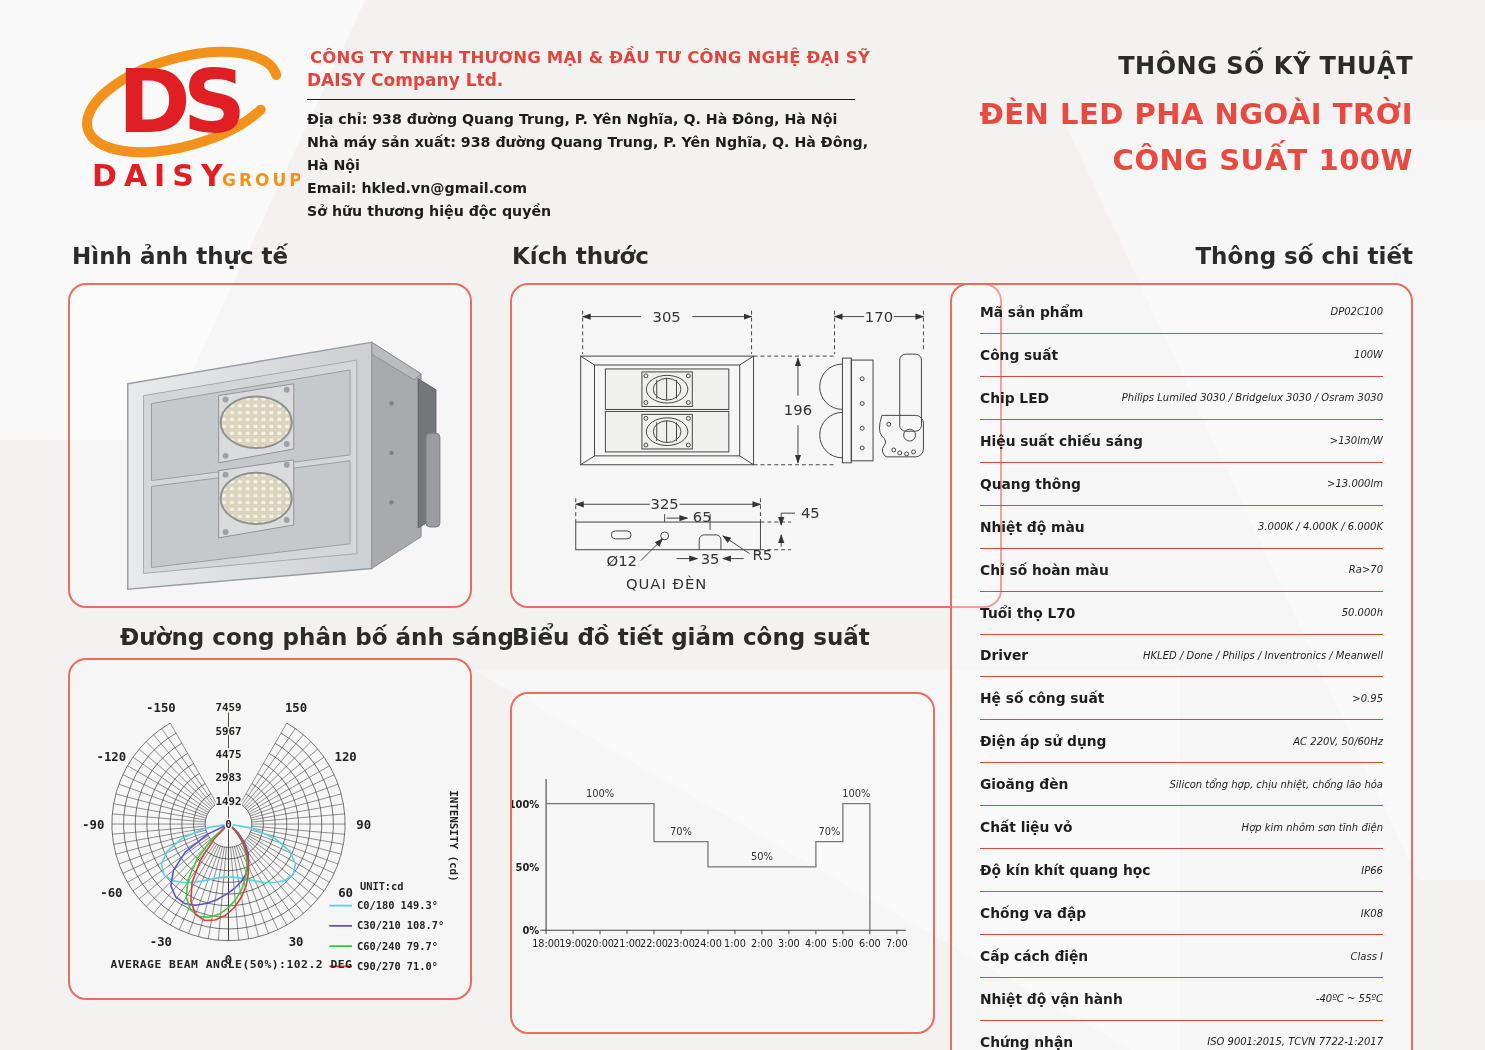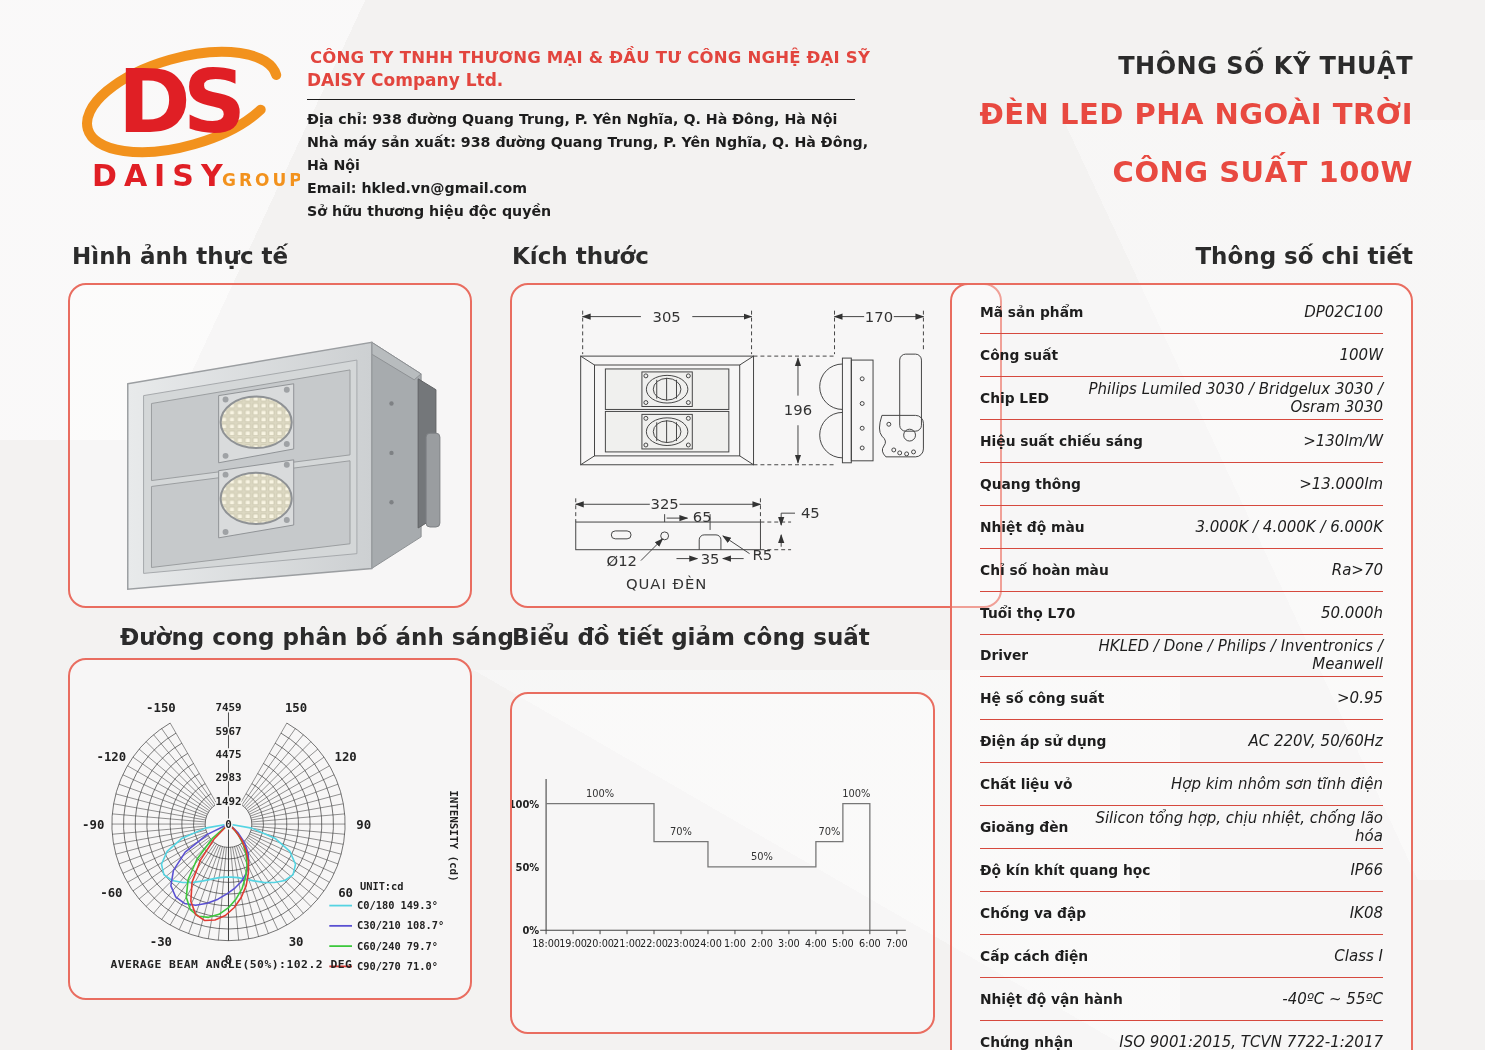--- a/index.html
+++ b/index.html
@@ -22,21 +22,21 @@
   
   .logo { position:absolute; left:70px; top:40px; width:230px; height:160px; }
   .company { position:absolute; left:307px; top:48px; width:566px; }
   .company .nm1 { color:#e2453e; font-weight:bold; font-size:16.5px; letter-spacing:.2px;text-align:center; }
   .company .nm2 { color:#e2453e; font-weight:bold; font-size:17px; margin-top:3px; }
   .company .sep { border:none; border-top:1.6px solid #1c1c1c; width:548px; margin:9px 0 8px 0; }
   .company .line { font-size:14.2px; font-weight:bold; color:#1d1d1d; line-height:1.62; }
   .doc-titles { position:absolute; right:72px; top:52px; text-align:right; }
   .doc-titles .t0 { font-size:24px; font-weight:bold; color:#2b2b2b; letter-spacing:.5px; }
   .doc-titles .t1 { font-size:29px; font-weight:bold; color:#e84940; margin-top:17px; letter-spacing:.5px; }
-  .doc-titles .t2 { font-size:29px; font-weight:bold; color:#e84940; margin-top:24px; letter-spacing:.5px; }
+  .doc-titles .t2 { font-size:29px; font-weight:bold; color:#e84940; margin-top:12px; letter-spacing:.5px; }
 
   
   .sec-h { position:absolute; font-size:23px; font-weight:bold; color:#2b2b2b; }
   #h-photo { left:72px; top:243px; }
   #h-dims  { left:512px; top:243px; }
   #h-specs { right:72px; top:243px; }
   #h-curve { left:72px; top:624px;margin-left:48px; }
   #h-derat { left:512px; top:624px; }
 
   
@@ -46,21 +46,21 @@
   #box-specs { left:950px; top:283px; width:463px; height:788px; }
   #box-curve { left:68px;  top:658px; width:404px; height:342px; }
   #box-derat { left:510px; top:692px; width:425px; height:342px; }
 
   
   #spec-list { display:flex; flex-direction:column; height:100%; padding:6px 0; }
   .spec-row { flex:1; display:flex; align-items:center; justify-content:space-between;
     margin:0 28px; border-bottom:1.4px solid #d6493e; gap:10px; }
   .spec-row:last-child { border-bottom:none; }
   .spec-label { font-weight:bold; font-size:13.8px; color:#1e1e1e; white-space:nowrap; }
-  .spec-value { font-style:italic; font-size:15px; color:#1e1e1e; text-align:right; }
+  .spec-value { font-style:italic; font-size:10px; color:#1e1e1e; text-align:right; }
 
   svg text { user-select:none; }
   .mono { font-family:"DejaVu Sans Mono","Liberation Mono",monospace; }
 </style>
 </head>
 <body>
 
 <div class="bg-deco d1"></div>
 <div class="bg-deco d2"></div>
 <div class="bg-deco d3"></div>
@@ -293,26 +293,26 @@
       </div>
       <div class="spec-row">
         <span class="spec-label">Hệ số công suất</span>
         <span class="spec-value">&gt;0.95</span>
       </div>
       <div class="spec-row">
         <span class="spec-label">Điện áp sử dụng</span>
         <span class="spec-value">AC 220V, 50/60Hz</span>
       </div>
       <div class="spec-row">
+        <span class="spec-label">Gioăng đèn</span>
+        <span class="spec-value">Silicon tổng hợp, chịu nhiệt, chống lão hóa</span>
+      </div>
+      <div class="spec-row">
         <span class="spec-label">Chất liệu vỏ</span>
         <span class="spec-value">Hợp kim nhôm sơn tĩnh điện</span>
-      </div>
-      <div class="spec-row">
-        <span class="spec-label">Gioăng đèn</span>
-        <span class="spec-value">Silicon tổng hợp, chịu nhiệt, chống lão hóa</span>
       </div>
       <div class="spec-row">
         <span class="spec-label">Độ kín khít quang học</span>
         <span class="spec-value">IP66</span>
       </div>
       <div class="spec-row">
         <span class="spec-label">Chống va đập</span>
         <span class="spec-value">IK08</span>
       </div>
       <div class="spec-row">

